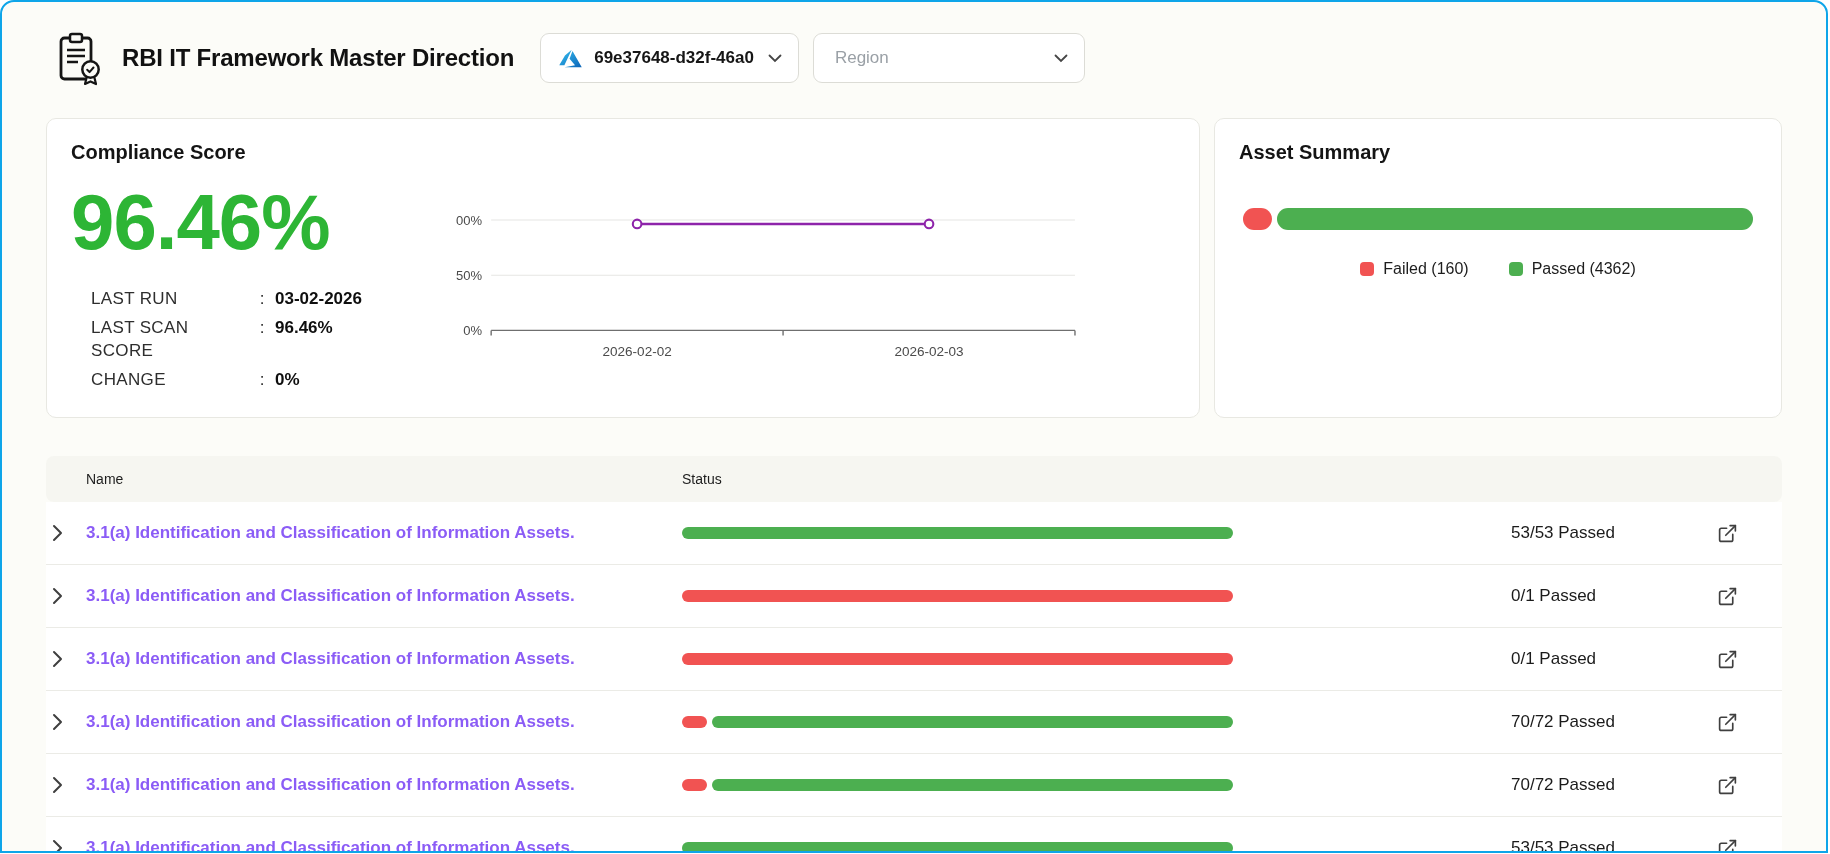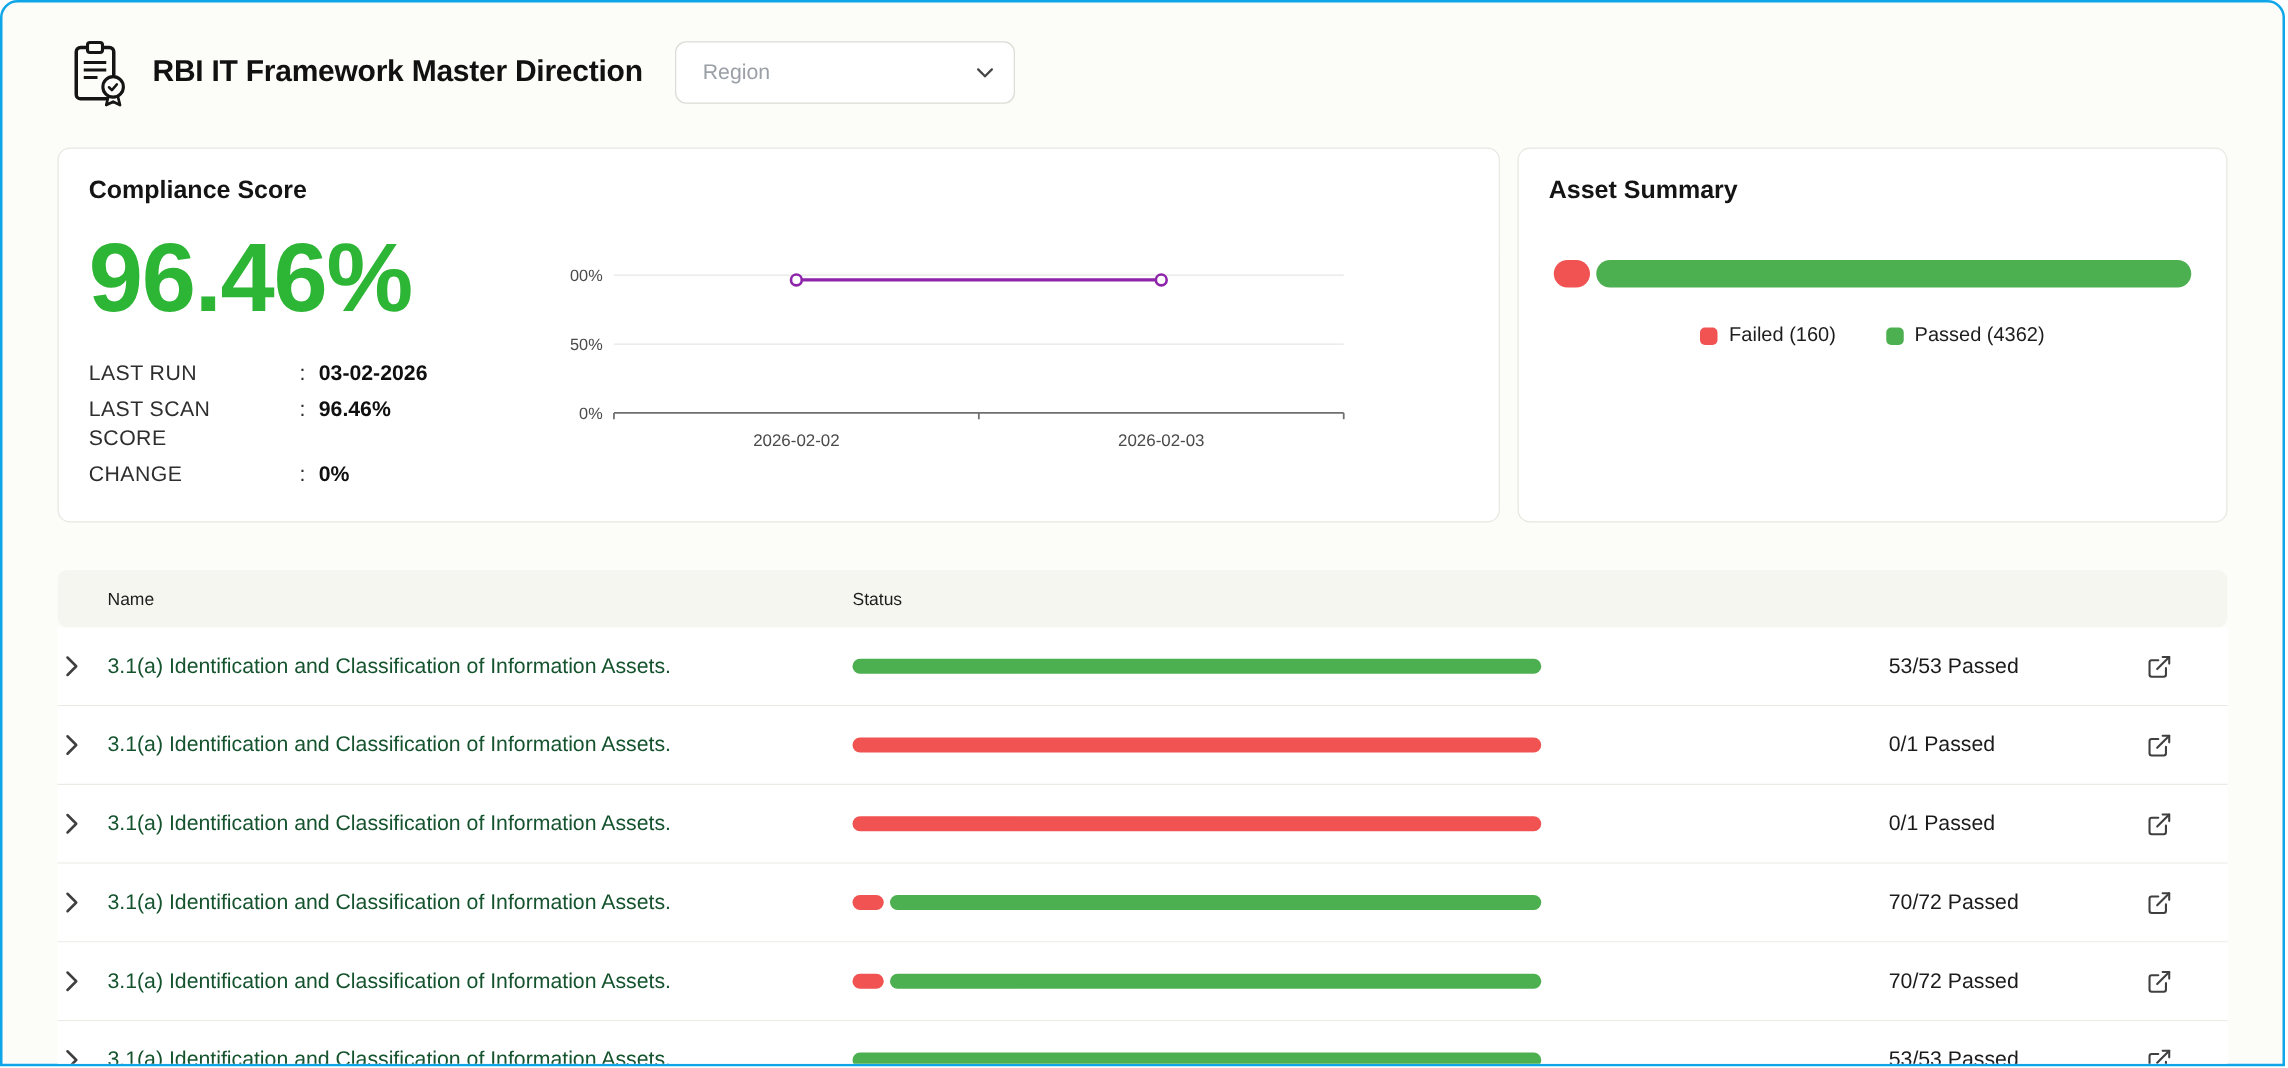--- a/index.html
+++ b/index.html
@@ -37,21 +37,21 @@
     background: #fff; border: 1px solid #e8e8e2; border-radius: 10px;
     padding: 22px 24px;
   }
   .card h2 { font-size: 20px; font-weight: 700; color: #141414; }
   .card.compliance { flex: 1; display: flex; flex-direction: column; }
   .card.assets { flex: 0 0 568px; }
 
   .cs-body { display: flex; margin-top: 4px; flex: 1; }
   .cs-left { width: 370px; flex: none; }
   .score { font-size: 78px; font-weight: 700; color: var(--score_green, #2db535); letter-spacing: -1px; margin-top: 14px; line-height: 1.05; }
-  .details { margin-top: 24px; display: grid; grid-template-columns: 158px 26px auto; row-gap: 7px; font-size: 17px; line-height: 1.32; }
+  .details { margin-top: 24px; display: grid; grid-template-columns: 158px 26px auto; row-gap: 7px; font-size: 17px; line-height: 1.32; margin-left: 20px; }
   .d-label { color: #2e2e2e; letter-spacing: 0.35px; }
   .d-sep { color: #2e2e2e; text-align: center; }
   .d-value { color: #0f0f0f; font-weight: 600; }
 
   .chart-wrap { flex: 1; margin: 38px 92px 0 0; }
   .chart-wrap svg { width: 100%; display: block; font-family: "Liberation Sans", "DejaVu Sans", sans-serif; }
 
   
   .asset-bar { display: flex; align-items: center; gap: 5px; height: 22px; margin-top: 44px; padding: 0 4px; }
   .asset-bar .abar-seg { height: 22px; border-radius: 11px; }
@@ -70,21 +70,21 @@
     grid-template-columns: 40px 596px 565px 1fr 110px;
     align-items: center;
   }
   .thead {
     background: #f6f6f1; border-radius: 8px; height: 46px;
     font-size: 14px; font-weight: 500; color: #1d1d1d;
   }
   .thead .col-status { text-align: left; }
   .trow { height: 63px; background: #fff; border-bottom: 1px solid #ebebe6; }
   .expand { display: flex; align-items: center; padding-left: 6px; cursor: pointer; }
-  .rname { font-size: 17px; font-weight: 400; color: #14532d; }
+  .rname { font-size: 17px; font-weight: 700; color: #8b5cf6; }
   .rbar { display: flex; align-items: center; gap: 5px; padding-right: 14px; }
   .seg { height: 12px; border-radius: 7px; }
   .seg.red { background: var(--red, #f15352); flex: none; }
   .seg.green { background: var(--green, #4caf50); flex: 1; }
   .rstatus { font-size: 17px; color: #1b1b1b; padding-left: 264px; white-space: nowrap; }
   .rlink { display: flex; justify-content: center; cursor: pointer; }
 </style>
 </head>
 <body>
 
@@ -98,20 +98,39 @@
         <line x1="17" y1="20" x2="35" y2="20" stroke-width="2.4"></line>
         <line x1="17" y1="26" x2="35" y2="26" stroke-width="2.4"></line>
         <line x1="17" y1="32" x2="28" y2="32" stroke-width="2.4"></line>
         <path d="M37 46 L35 54 l5.5-2.6 5.5 2.6 -2-8" stroke-width="2.2" stroke-linejoin="round" fill="#fcfcf8"></path>
         <circle cx="40.5" cy="39.5" r="8.2" fill="#fcfcf8" stroke-width="2.5"></circle>
         <path d="M37.2 39.8 l2.3 2.3 4-4.6" stroke-width="2" stroke-linecap="round" stroke-linejoin="round"></path>
       </svg>
     </span>
     <span class="page-title">RBI IT Framework Master Direction</span>
 
+    <div class="select tenant">
+      <span style="display:flex;">
+        <svg width="27" height="27" viewBox="0 0 24 24">
+          <defs>
+            <linearGradient id="az" x1="0" y1="0" x2="1" y2="1">
+              <stop offset="0" stop-color="#35c1f1"></stop>
+                <stop offset="1" stop-color="#0c64b8"></stop>
+            </linearGradient>
+          </defs>
+          <path fill="url(#az)" d="M13.05 4.24L6.56 18.05L2 18L7.09 9.24L13.05 4.24M13.75 5.33L22 19.76H6.74L16.04 18.1L11.17 12.31L13.75 5.33Z"></path>
+        </svg>
+      </span>
+      <span class="val">69e37648-d32f-46a0</span>
+      <span class="chev">
+        <svg width="14" height="9" viewBox="0 0 14 9">
+            <path d="M1.5 1.5 L7 7 L12.5 1.5" fill="none" stroke="#454545" stroke-width="1.8" stroke-linecap="round"></path>
+          </svg>
+      </span>
+    </div>
 
     <div class="select region">
       <span class="val">Region</span>
       <span class="chev">
         <svg width="14" height="9" viewBox="0 0 14 9">
             <path d="M1.5 1.5 L7 7 L12.5 1.5" fill="none" stroke="#454545" stroke-width="1.8" stroke-linecap="round"></path>
           </svg>
       </span>
     </div>
   </div>

